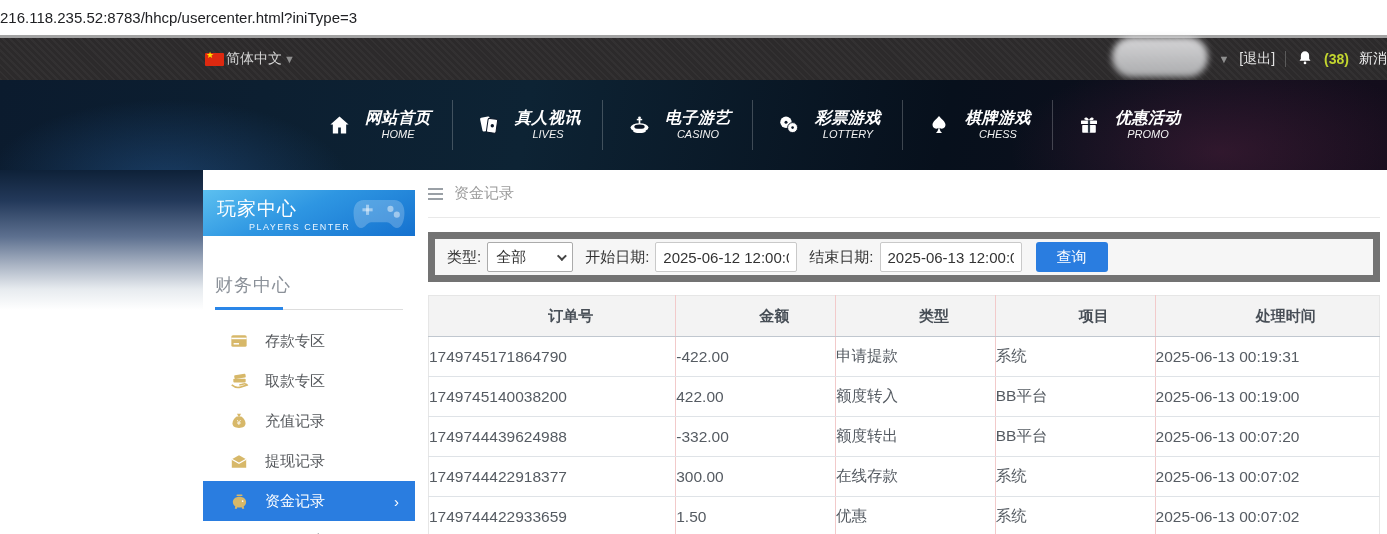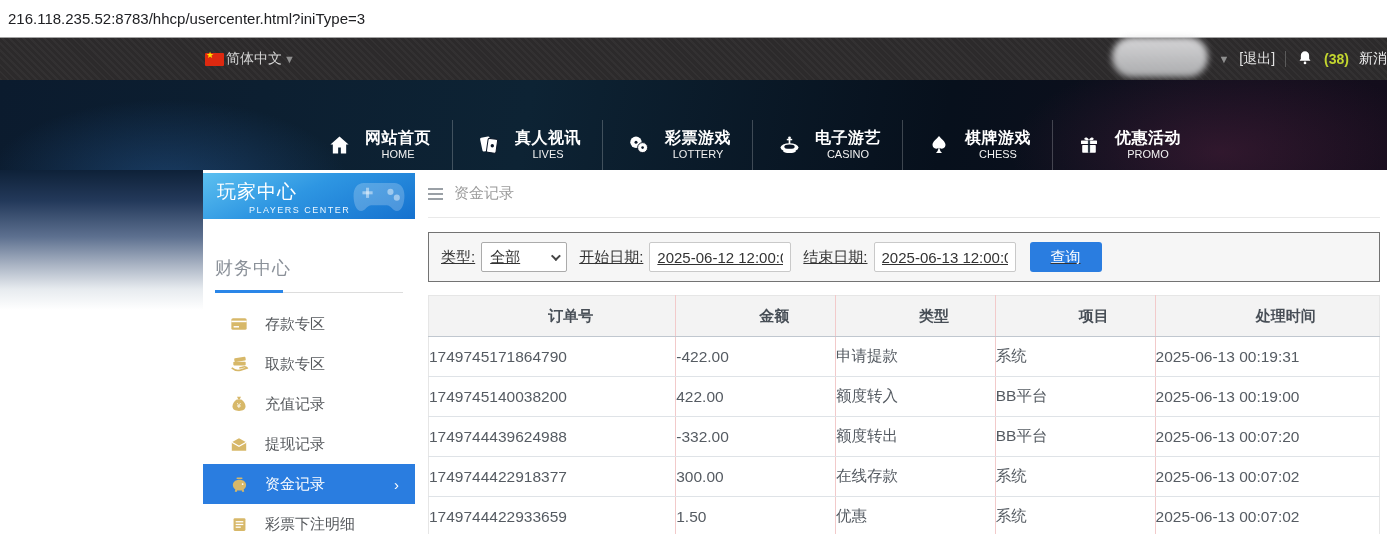--- a/index.html
+++ b/index.html
@@ -1,21 +1,21 @@
 <!DOCTYPE html>
 <html><head>
 <meta charset="utf-8">
 <style>
   * { box-sizing: border-box; margin: 0; padding: 0; }
   html,body { width:1387px; height:534px; overflow:hidden; background:#fff;
               font-family:"Liberation Sans","DejaVu Sans",sans-serif; }
 
   
-  .url-bar { height:38px; background:#fff; border-bottom:1px solid #a3a3a3;
-             display:flex; align-items:center; padding-left:8px;
+  .url-bar { height:38px; background:#fff; border-bottom:3px solid #a3a3a3;
+             display:flex; align-items:center; 
              font-size:15px; color:#202124; }
 
   
   .top-bar { position:relative; height:42px; background:#2c2a2b;
              background-image:repeating-linear-gradient(45deg, rgba(255,255,255,.03) 0 2px, transparent 2px 5px);
              display:flex; align-items:center; color:#d6d6d6; font-size:14px; }
   .lang-group { display:flex; align-items:center; gap:2px; margin-left:205px; cursor:pointer; }
   .flag { position:relative; width:19px; height:13px; background:#de2910; display:inline-block; border-radius:1px; }
   .flag::before { content:"★"; position:absolute; left:1px; top:-3px; color:#ffde00; font-size:9px; }
   .caret { color:#8f8f8f; font-size:11px; }
@@ -27,36 +27,36 @@
   .v-div { width:1px; height:16px; background:#5a5a5a; }
   .msg-count { font-weight:bold; }
   .msg-label { color:#f0f0f0; white-space:nowrap; }
 
   
   .nav-band { position:relative; height:90px; overflow:hidden;
      background:
        radial-gradient(260px 120px at 12% 115%, rgba(45,105,175,.40), transparent 70%),
        radial-gradient(300px 140px at 88% 80%, rgba(125,45,85,.30), transparent 70%),
        linear-gradient(100deg,#0b1b2e 0%, #0d2334 38%, #07101c 68%, #140d1c 100%); }
-  .nav-items { position:absolute; left:303px; top:0; height:100%; display:flex; align-items:flex-end; }
+  .nav-items { position:absolute; left:303px; top:0; height:100%; display:flex; align-items:center;font-style:italic; }
   .nav-item { display:flex; align-items:center; height:50px; padding:0 21px;
               cursor:pointer; text-decoration:none; }
   .nav-item + .nav-item { border-left:1px solid rgba(255,255,255,.22); }
   .nav-icon { width:30px; display:flex; justify-content:center; margin-right:11px; }
   .nav-texts { display:flex; flex-direction:column; align-items:center; line-height:1.25; }
   .nav-zh { color:#fff; font-size:16px; font-weight:bold; letter-spacing:.5px; }
   .nav-en { color:#f2f2f2; font-size:11px; }
 
   
   .page { position:relative; height:364px; background:#fff; }
   .left-fade { position:absolute; left:0; top:0; width:203px; height:140px;
      background:linear-gradient(180deg,#0e2138 0%, #23395a 22%, #5e7190 48%, #aab4c4 68%, #e7ebef 85%, #fff 100%); }
 
   
-  .sidebar { position:absolute; left:203px; top:3px; width:212px; bottom:0; background:#fff; }
+  .sidebar { position:absolute; left:203px; top:20px; width:212px; bottom:0; background:#fff; }
   .side-header { height:46px; padding:6px 0 0 14px; position:relative; overflow:hidden;
      background:linear-gradient(155deg,#5cc0f0 0%, #2e96e2 45%, #1571cf 100%); }
   .side-title-zh { color:#fff; font-size:19px; letter-spacing:1px; }
   .side-title-en { color:#eaf6ff; font-size:9px; letter-spacing:1.5px;padding-left:32px; }
   .gamepad-deco { position:absolute; right:8px; top:6px; }
   .side-section { padding:16px 12px 1px 12px;margin-top:21px; }
   .side-section-title { font-size:18px; color:#8b9199; letter-spacing:1px; padding-bottom:12px; }
   .side-underline { position:relative; height:1px; background:#ddd; }
   .side-underline::before { content:""; position:absolute; left:0; top:-2px; width:68px; height:3px; background:#2a86e8; }
   .side-items { margin-top:10px; }
@@ -69,22 +69,22 @@
   .side-item.selected .side-arrow { display:block; position:absolute; right:16px; color:#fff; font-size:15px; }
 
   
   .content { position:absolute; left:428px; right:7px; top:0; }
   .breadcrumb { height:48px; display:flex; align-items:center; gap:11px;
                 border-bottom:1px solid #e9e9e9; }
   .burger { display:flex; flex-direction:column; gap:3px; }
   .burger span { width:15px; height:2px; background:#9aa0a6; }
   .breadcrumb-label { font-size:15px; color:#9a9a9a; }
 
-  .filter-bar { margin-top:14px; height:50px; background:#f6f6f6; border:1px solid #737373;
-                display:flex; align-items:center; padding:0 10px; font-size:15px; color:#333;text-decoration:underline; }
+  .filter-bar { margin-top:14px; height:50px; background:#f6f6f6; border:7px solid #737373;
+                display:flex; align-items:center; padding:0 10px; font-size:15px; color:#333; }
   .f-label { margin:0 6px 0 2px; }
   .select-box { width:86px; height:30px; background:#fff; border:1px solid #ababab; border-radius:2px;
                 display:flex; align-items:center; justify-content:space-between;
                 padding:0 8px; cursor:pointer; margin-right:10px; }
   .sel-chevron { width:7px; height:7px; border-right:2px solid #444; border-bottom:2px solid #444;
                  transform:rotate(45deg) translateY(-2px); }
   .date-input { width:142px; height:30px; border:1px solid #c9c9c9; border-radius:2px;
                 font-size:15px; color:#333; padding:0 7px; margin-right:10px;
                 font-family:"Liberation Sans","DejaVu Sans",sans-serif; }
   .search-btn { width:72px; height:30px; background:#2a7de0; color:#fff; border:none;
@@ -155,47 +155,47 @@
           </svg>
         </span>
         <span class="nav-texts">
           <span class="nav-zh">真人视讯</span>
           <span class="nav-en">LIVES</span>
         </span>
       </a>
 
       <a class="nav-item">
         <span class="nav-icon">
-          <svg viewBox="0 0 24 24" width="24" height="24">
-            <circle cx="9" cy="9.3" r="5.7" fill="#fff"></circle>
-            <circle cx="15.6" cy="14.6" r="5" fill="#fff" stroke="#0b1626" stroke-width=".9"></circle>
-            <circle cx="9" cy="9.3" r="1.5" fill="#0b1626"></circle>
-            <circle cx="15.6" cy="14.6" r="1.3" fill="#0b1626"></circle>
-          </svg>
-        </span>
-        <span class="nav-texts">
-          <span class="nav-zh">彩票游戏</span>
-          <span class="nav-en">LOTTERY</span>
-        </span>
-      </a>
-
-      <a class="nav-item">
-        <span class="nav-icon">
           <svg viewBox="0 0 24 24" width="25" height="25">
             <rect x="11.2" y="4.6" width="1.6" height="6.5" fill="#fff"></rect>
             <rect x="9.4" y="5.6" width="5.2" height="1.4" fill="#fff"></rect>
             <circle cx="12" cy="4.6" r="1.3" fill="#fff"></circle>
             <ellipse cx="12" cy="14" rx="8.6" ry="4.1" fill="#fff"></ellipse>
             <ellipse cx="12" cy="13.2" rx="5" ry="2.1" fill="#0b1626"></ellipse>
             <ellipse cx="12" cy="17.2" rx="6.2" ry="2" fill="#fff"></ellipse>
           </svg>
         </span>
         <span class="nav-texts">
           <span class="nav-zh">电子游艺</span>
           <span class="nav-en">CASINO</span>
+        </span>
+      </a>
+
+      <a class="nav-item">
+        <span class="nav-icon">
+          <svg viewBox="0 0 24 24" width="24" height="24">
+            <circle cx="9" cy="9.3" r="5.7" fill="#fff"></circle>
+            <circle cx="15.6" cy="14.6" r="5" fill="#fff" stroke="#0b1626" stroke-width=".9"></circle>
+            <circle cx="9" cy="9.3" r="1.5" fill="#0b1626"></circle>
+            <circle cx="15.6" cy="14.6" r="1.3" fill="#0b1626"></circle>
+          </svg>
+        </span>
+        <span class="nav-texts">
+          <span class="nav-zh">彩票游戏</span>
+          <span class="nav-en">LOTTERY</span>
         </span>
       </a>
 
       <a class="nav-item">
         <span class="nav-icon">
           <svg viewBox="0 0 24 24" width="24" height="24">
             <path fill="#fff" d="M12 3c-2.8 3.6-6.5 5.6-6.5 9a3.6 3.6 0 0 0 6 2.7c-.2 2-1 3.9-2.6 5.4h6.2c-1.6-1.5-2.4-3.4-2.6-5.4a3.6 3.6 0 0 0 6-2.7c0-3.4-3.7-5.4-6.5-9Z"></path>
           </svg>
         </span>
         <span class="nav-texts">

